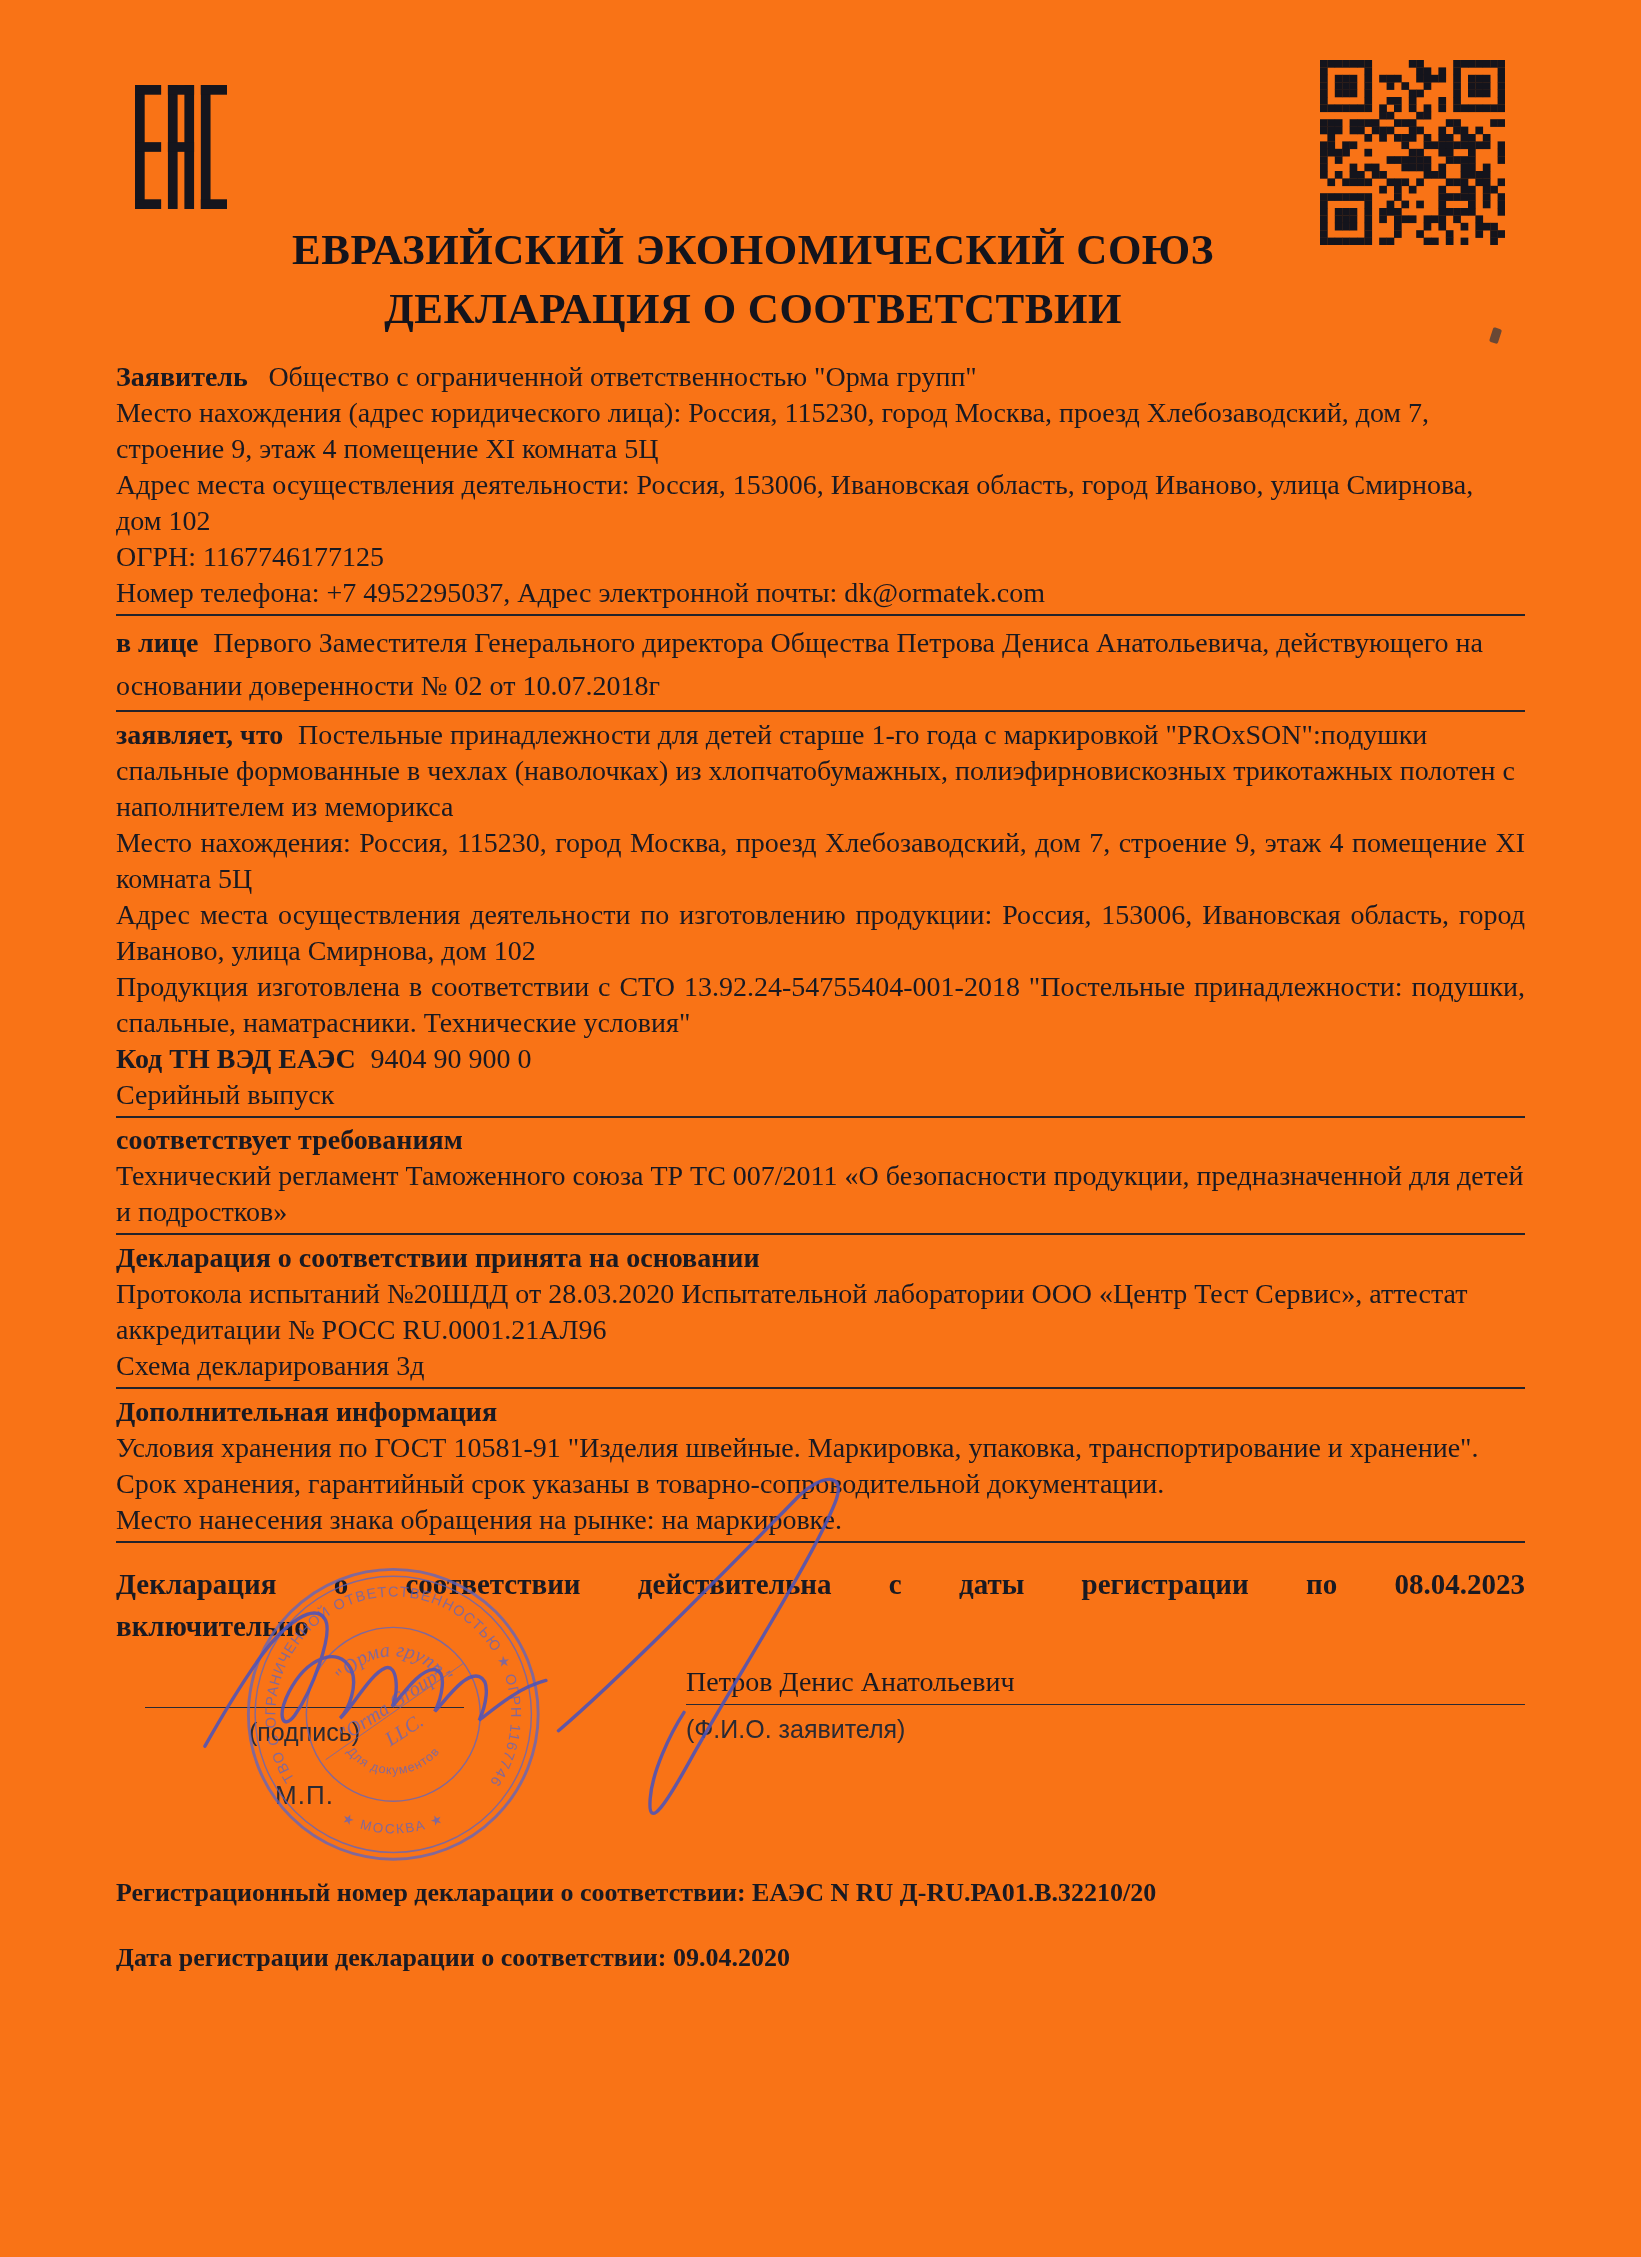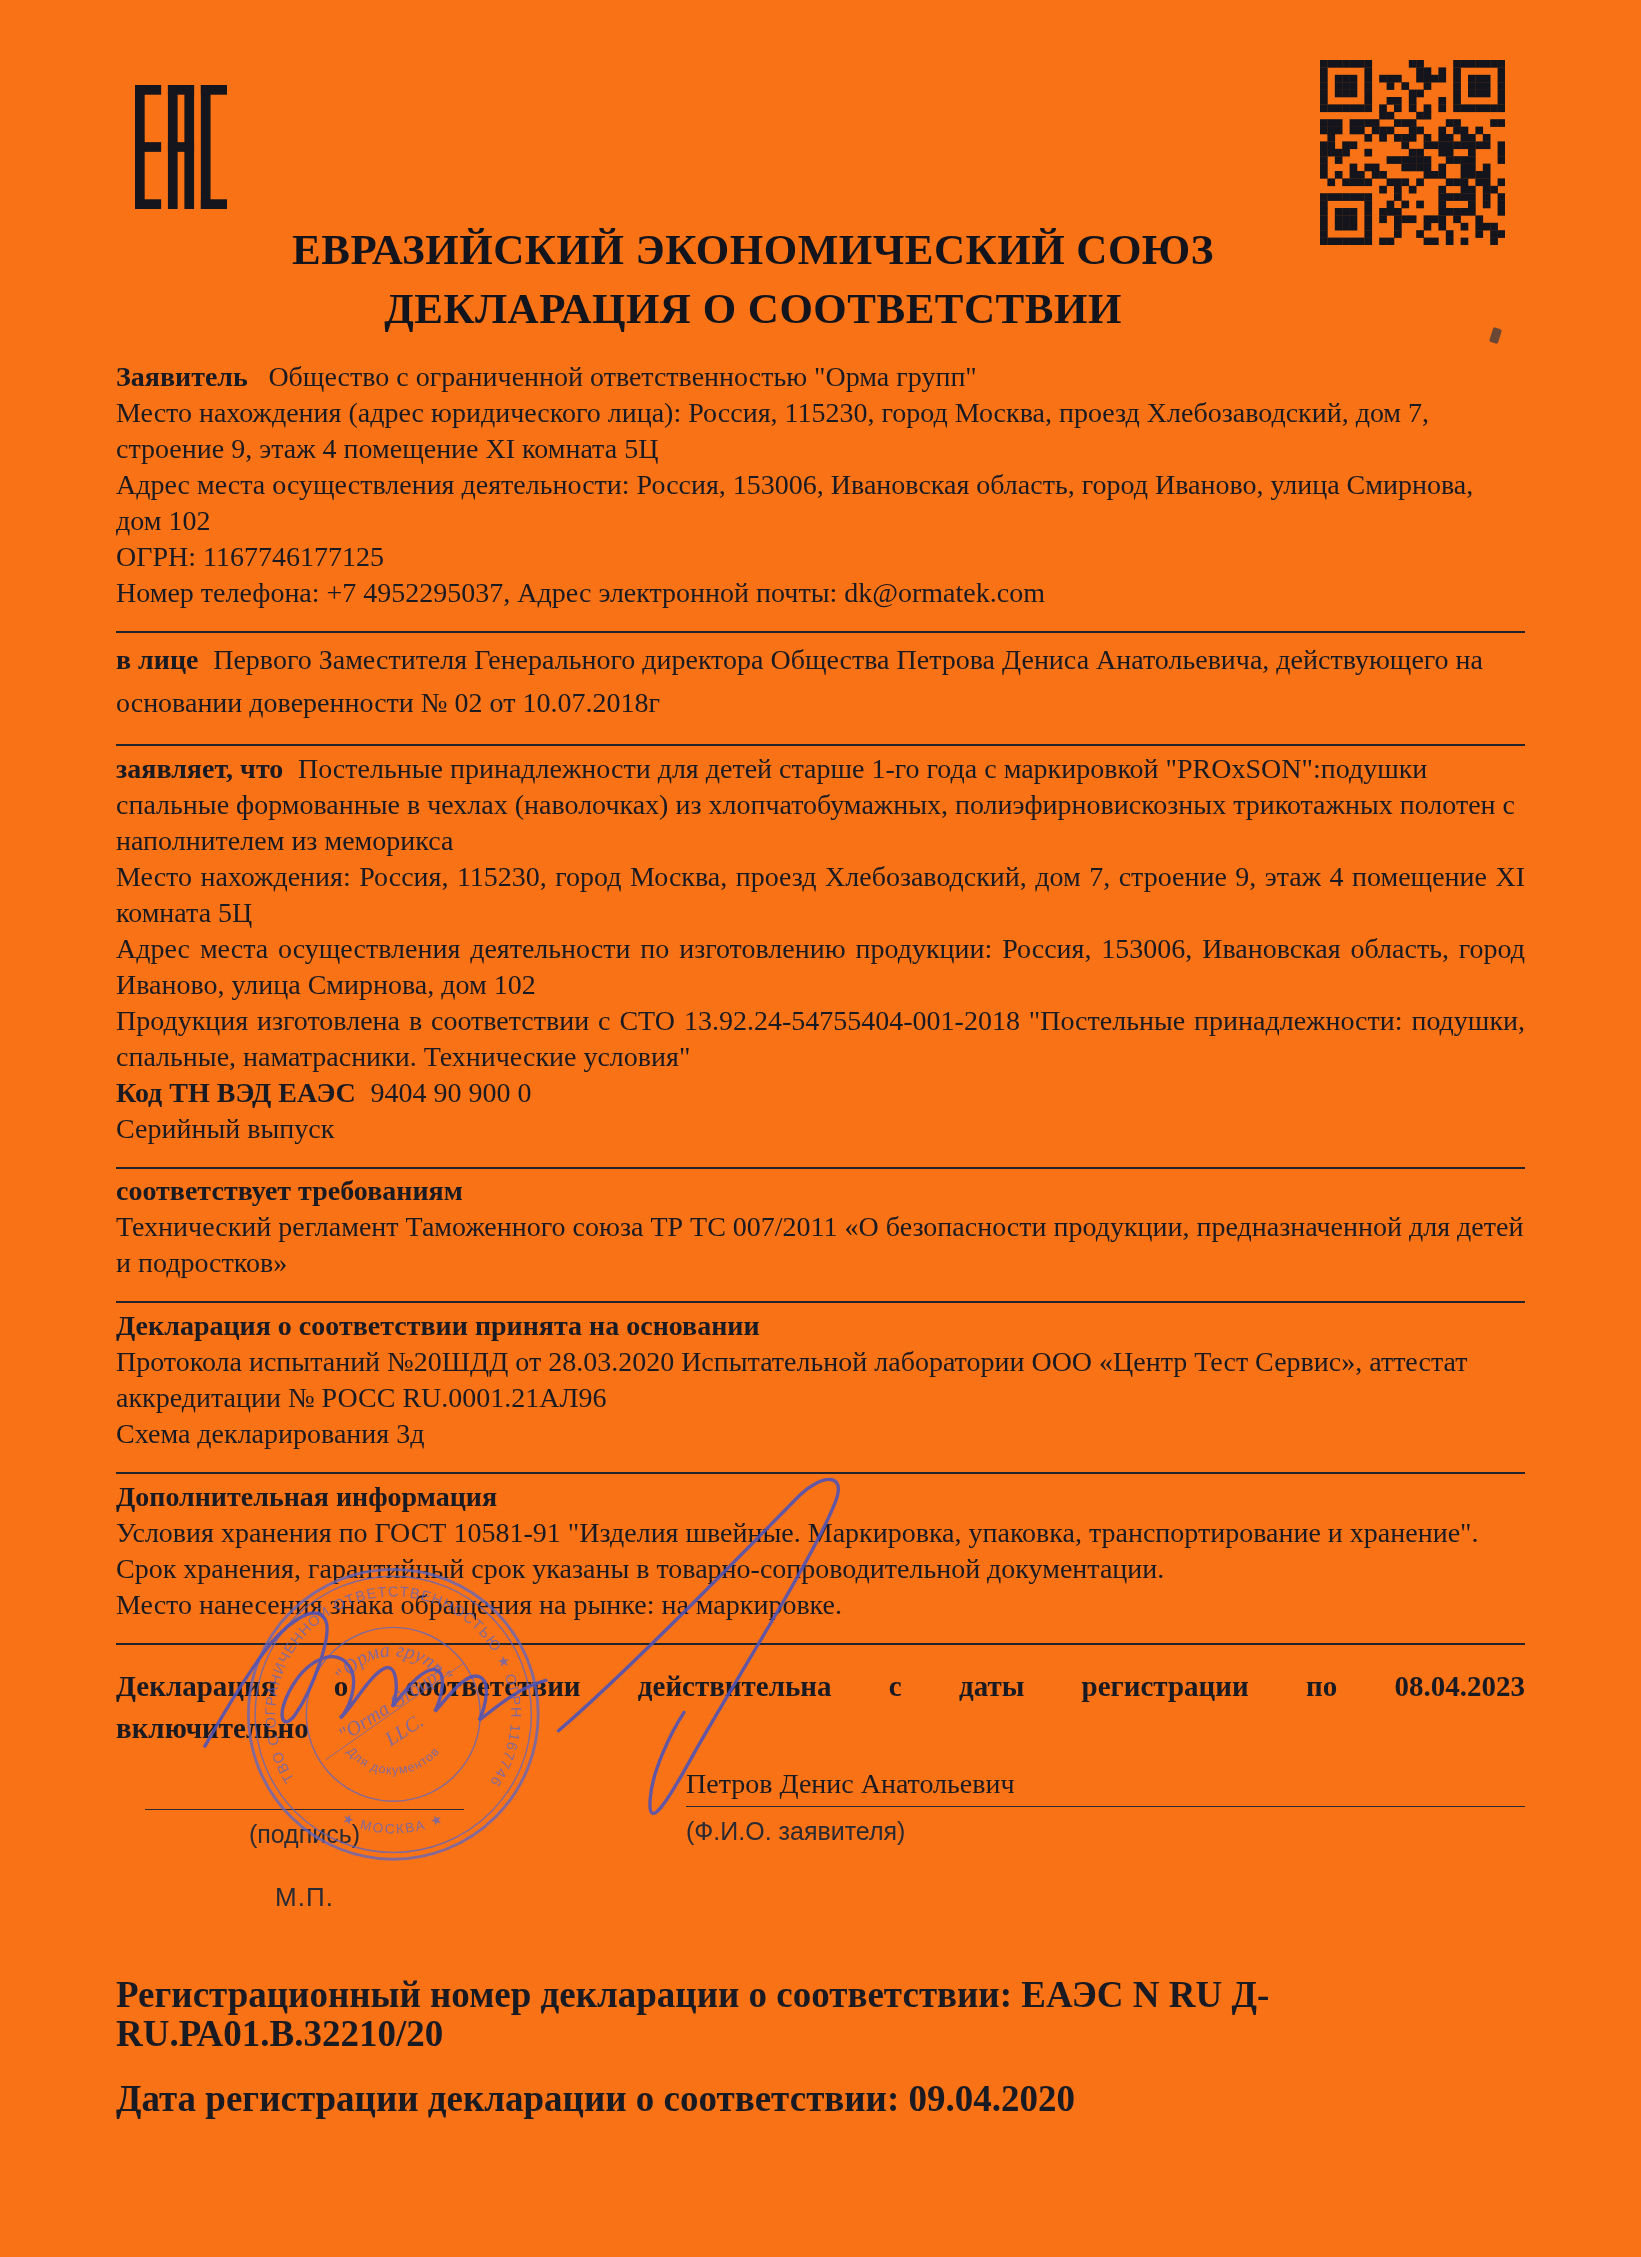--- a/index.html
+++ b/index.html
@@ -12,40 +12,40 @@
   .eac-logo { position:absolute; left:135px; top:85px; }
   .qr-box { position:absolute; left:1320px; top:60px; width:185px; height:185px; }
   .title {
     padding-top:220px; margin-left:116px; width:1274px;
     text-align:center; font-weight:bold; font-size:43px; line-height:59px;
     letter-spacing:0.5px; color:#14141c;
   }
   
   .content { margin:21px 116px 0 116px; font-size:28px; line-height:36px; }
   .content p { margin:0; }
-  .sec { border-bottom:2.9px solid #23232b; padding-bottom:20px; margin-bottom:4.8px; }
+  .sec { border-bottom:2.9px solid #23232b; padding-bottom:3px; margin-bottom:4.8px; }
   .lbl { font-weight:bold; }
   .lbl-wide { margin-right:13.5px; }
   .lbl-med { margin-right:7.7px; }
   .bh { font-weight:bold; }
   .just { text-align:justify; }
   .spaced { line-height:43px; }
   .validity { margin-top:20px; font-weight:bold; font-size:29px; line-height:42px; }
   .validity .l1 { text-align:justify; text-align-last:justify; }
   
   .sig-row { display:flex; margin-top:17.4px; }
   .sig-left { width:319px; margin-left:29px; text-align:center; }
   .sig-left .spacer { height:43px; }
   .hline { border-bottom:1.9px solid #2a2a33; height:0; }
   .sig-caption { font-family:"Liberation Sans", sans-serif; font-size:25px; color:#2a2a33; margin-top:5.8px; }
   .sig-mp { font-family:"Liberation Sans", sans-serif; font-size:26px; color:#2a2a33; margin-top:27px; letter-spacing:1px; }
   .sig-right { flex:1; margin-left:222px; }
   .sig-name { font-size:28px; }
   .sig-right .hline { margin-top:3.9px; }
-  .reg-line { margin:12px 116px; font-weight:bold; font-size:37px; line-height:39px; }
+  .reg-line { margin:12px 116px; font-weight:bold; font-size:26px; line-height:39px; }
   .reg-1 { margin-top:60px; }
   .reg-2 { margin-top:26px; }
   
   .overlay { position:absolute; left:145px; top:1439px; width:966px; height:454px; pointer-events:none; }
   .artifact { position:absolute; left:1491px; top:328px; width:8.7px; height:15.4px; background:#3a3a40; transform:rotate(18deg); border-radius:1.9px; opacity:0.75; }
 </style>
 </head>
 <body>
 
 <div class="page">

